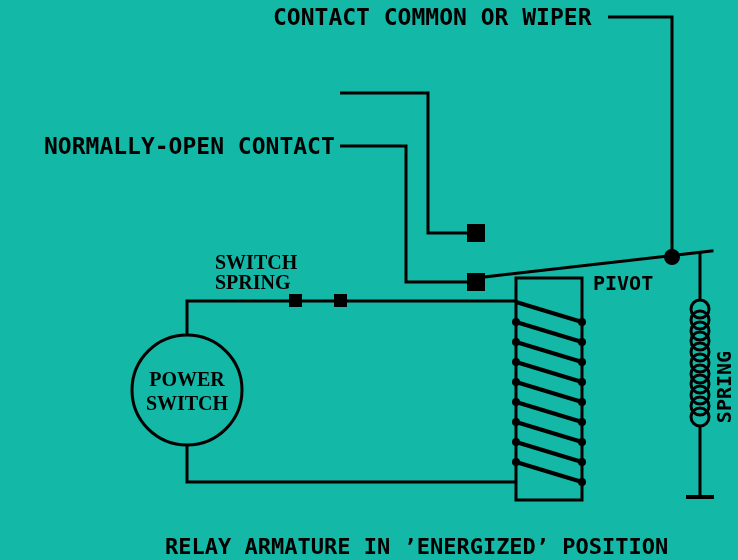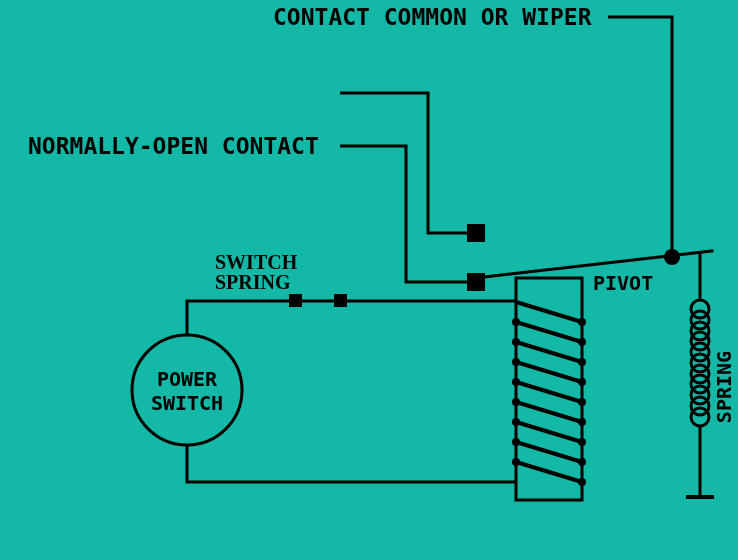--- a/index.html
+++ b/index.html
@@ -43,20 +43,21 @@
   }
   .fs23 { font-size: 23px; line-height: 26px; }
   .fs22 { font-size: 22px; line-height: 26px; }
   .fs20 { font-size: 20px; line-height: 22px; }
   .switch-label { line-height: 20px; font-size: 20px; }
   .power-label {
     width: 110px;
     text-align: center;
     line-height: 24px;
     font-size: 20px;
+    font-family: Liberation Serif, serif;
   }
   .spring-label {
     width: 90px;
     height: 22px;
     line-height: 22px;
     text-align: center;
     transform: rotate(-90deg);
     font-size: 20px;
   }
 </style>
@@ -136,30 +137,31 @@
         <circle cx="582" cy="442" r="4"></circle>
         <circle cx="582" cy="462" r="4"></circle>
         <circle cx="582" cy="482" r="4"></circle>
       </g>
     </g>
   </svg>
 
   <div class="lbl fs23" style="left:273px; top:4px;">CONTACT COMMON OR WIPER</div>
 
 
-  <div class="lbl fs23" style="left:28px; top:133px;">NORMALLY-OPEN CONTACT</div>
+  <div class="lbl fs23" style="left:44px; top:133px;">NORMALLY-OPEN CONTACT</div>
 
   <div class="lbl switch-label" style="left:215px; top:252px;font-family:Liberation Serif, serif;">
     <div>SWITCH</div>
     <div>SPRING</div>
   </div>
 
   <div class="lbl power-label" style="left:132px; top:367px;">
     <div>POWER</div>
     <div>SWITCH</div>
   </div>
 
   <div class="lbl fs20" style="left:593px; top:272px;">PIVOT</div>
 
   <div class="lbl spring-label" style="left:679px; top:376px;">SPRING</div>
 
+  <div class="lbl fs22" style="left:165px; top:534px;">RELAY ARMATURE IN ’ENERGIZED’ POSITION</div>
 
 </div>
 
 </body></html>

